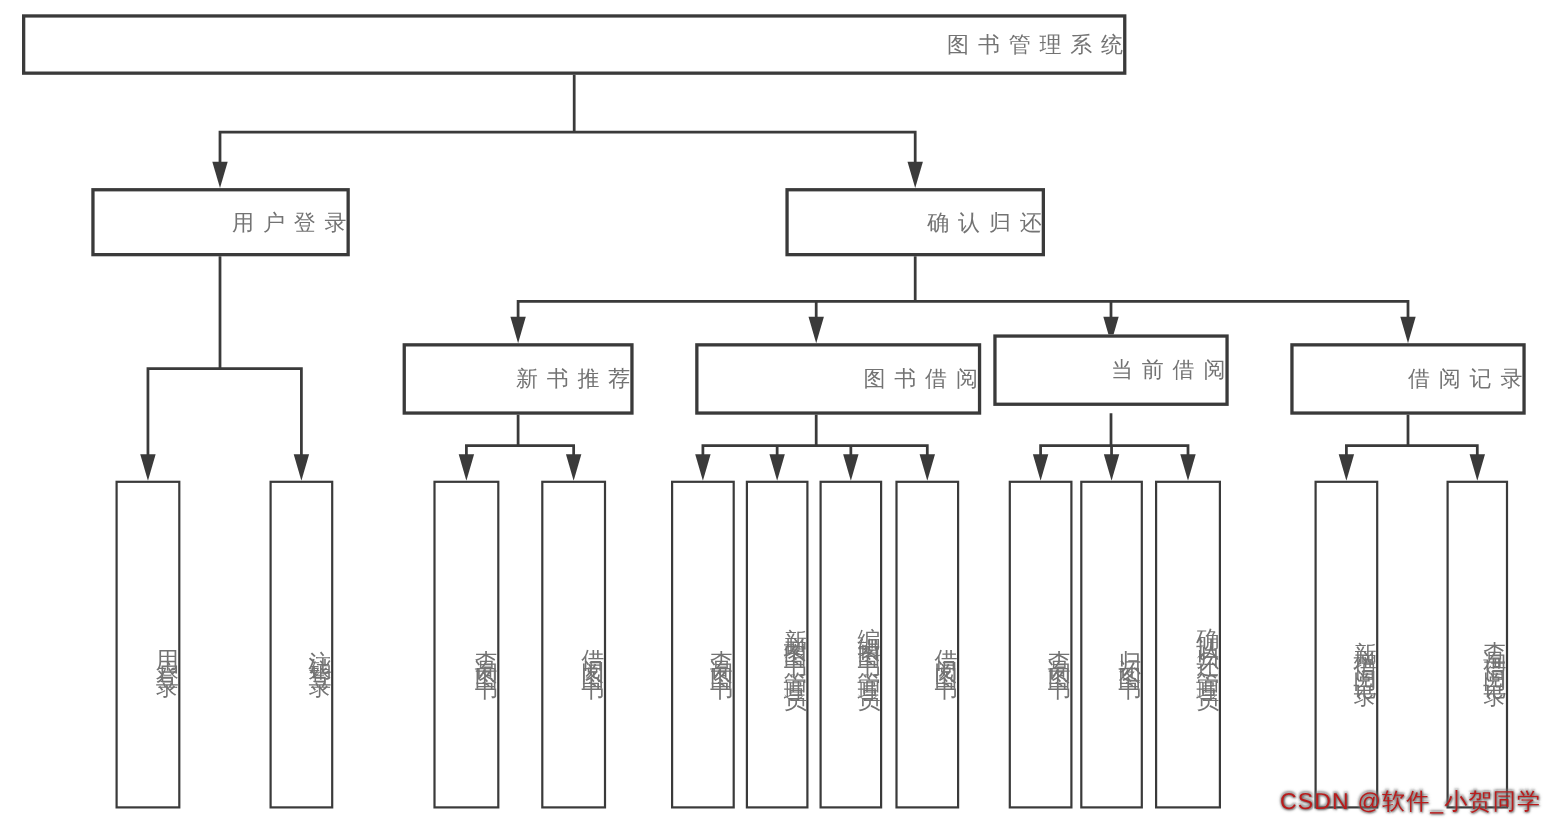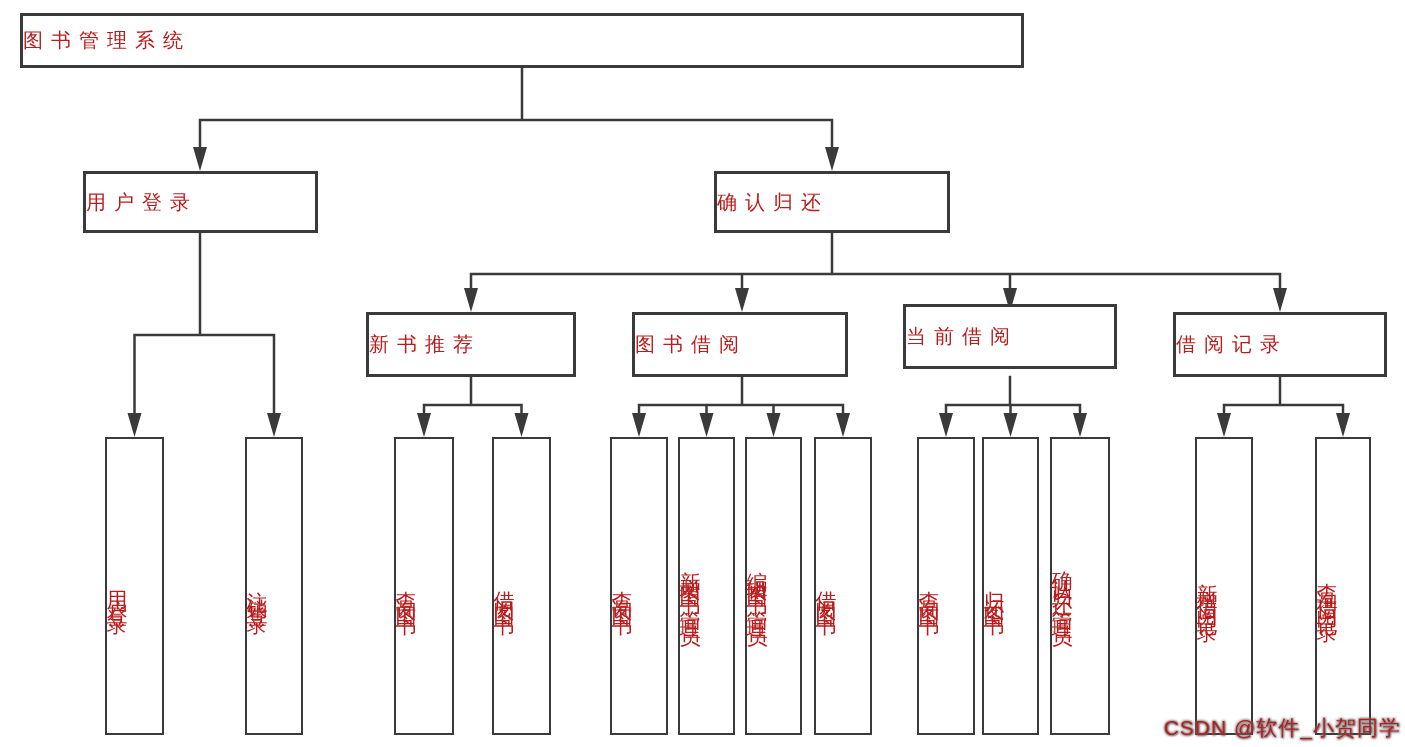--- a/index.html
+++ b/index.html
@@ -22,22 +22,22 @@
     height: 747px;
     pointer-events: none;
   }
   .node {
     position: absolute;
     box-sizing: border-box;
     background: #ffffff;
     border: 3px solid #3a3a3a;
     display: flex;
     align-items: center;
-    justify-content: flex-start;
-    color: #b91c1c;
+    justify-content: flex-end;
+    color: #737373;
   }
   .node.head span {
     font-size: 20px;
     letter-spacing: 8px;
     margin-right: -8px;
     white-space: nowrap;
   }
   .node.leaf {
     border-width: 2.5px;
   }
@@ -113,21 +113,21 @@
   <div class="node head" style="left:83px; top:171px; width:235px; height:62px;">
     <span>用户登录</span>
   </div>
   <div class="node head" style="left:714px; top:171px; width:236px; height:62px;">
     <span>确认归还</span>
   </div>
 
   <div class="node head" style="left:366px; top:312px; width:210px; height:65px;">
     <span>新书推荐</span>
   </div>
-  <div class="node head" style="left:632px; top:312px; width:216px; height:65px;">
+  <div class="node head" style="left:632px; top:312px; width:260px; height:65px;">
     <span>图书借阅</span>
   </div>
   <div class="node head" style="left:903px; top:304px; width:214px; height:65px;">
     <span>当前借阅</span>
   </div>
   <div class="node head" style="left:1173px; top:312px; width:214px; height:65px;">
     <span>借阅记录</span>
   </div>
 
   <div class="node leaf" style="left:105px; top:437px; width:59px; height:298px;">

